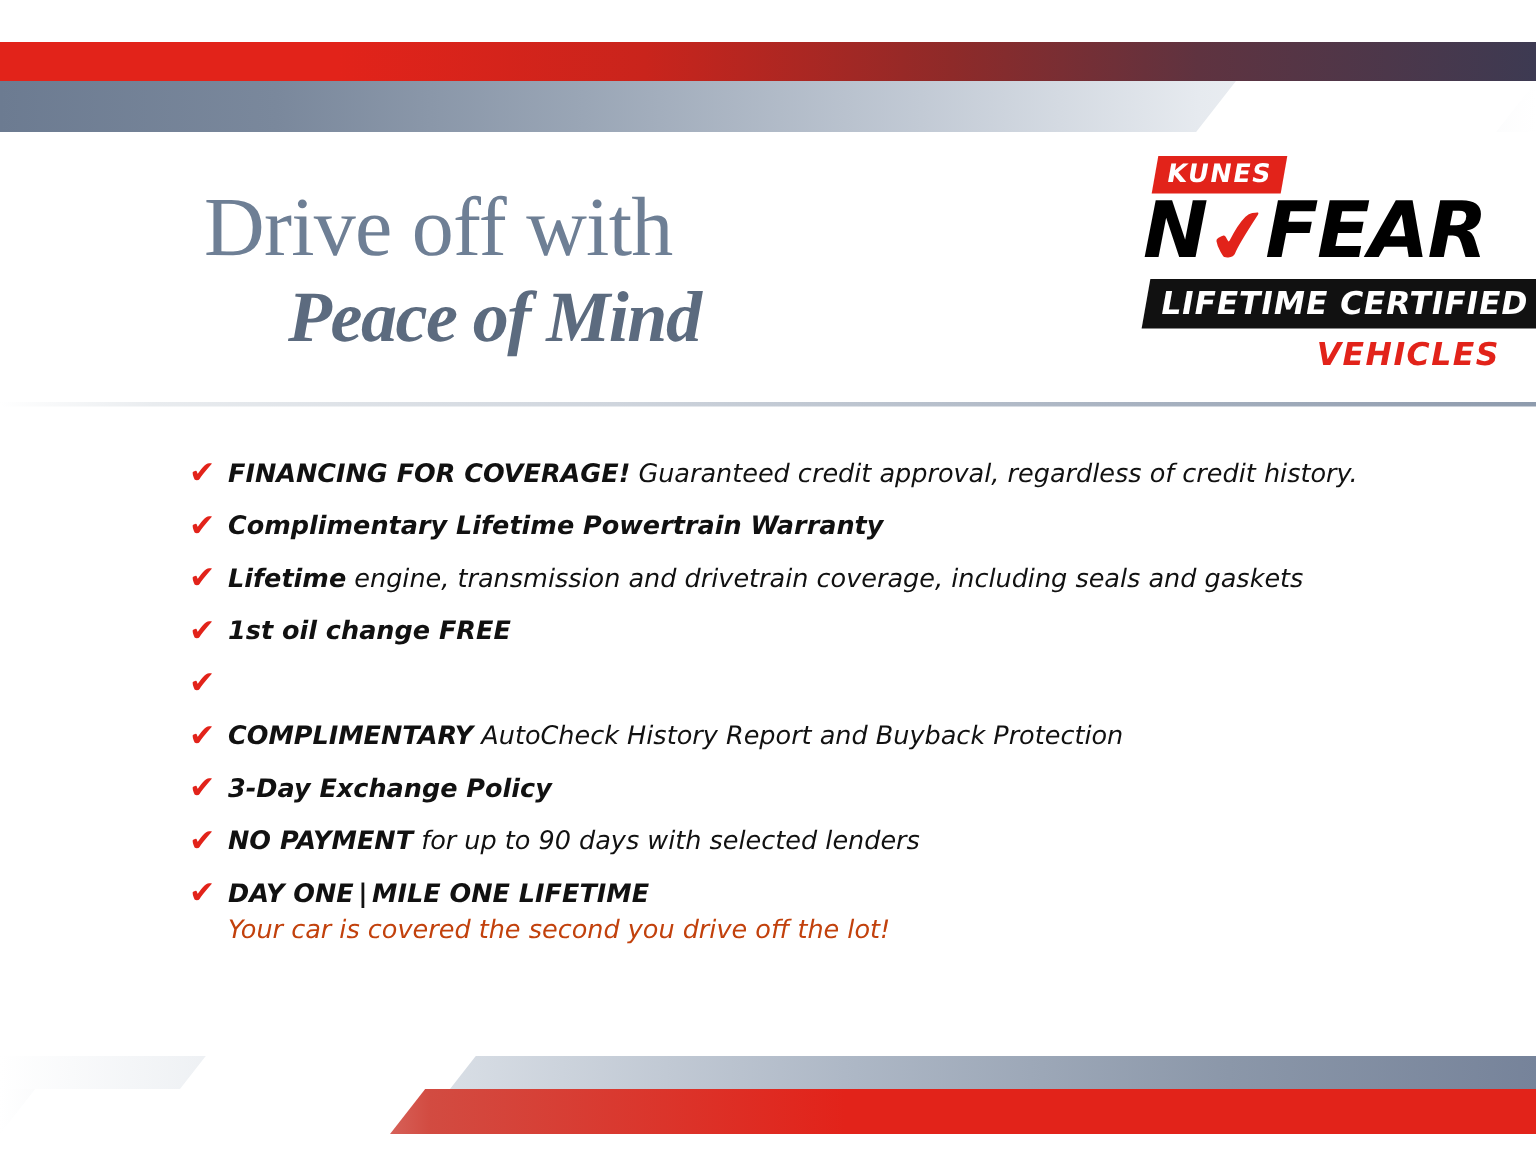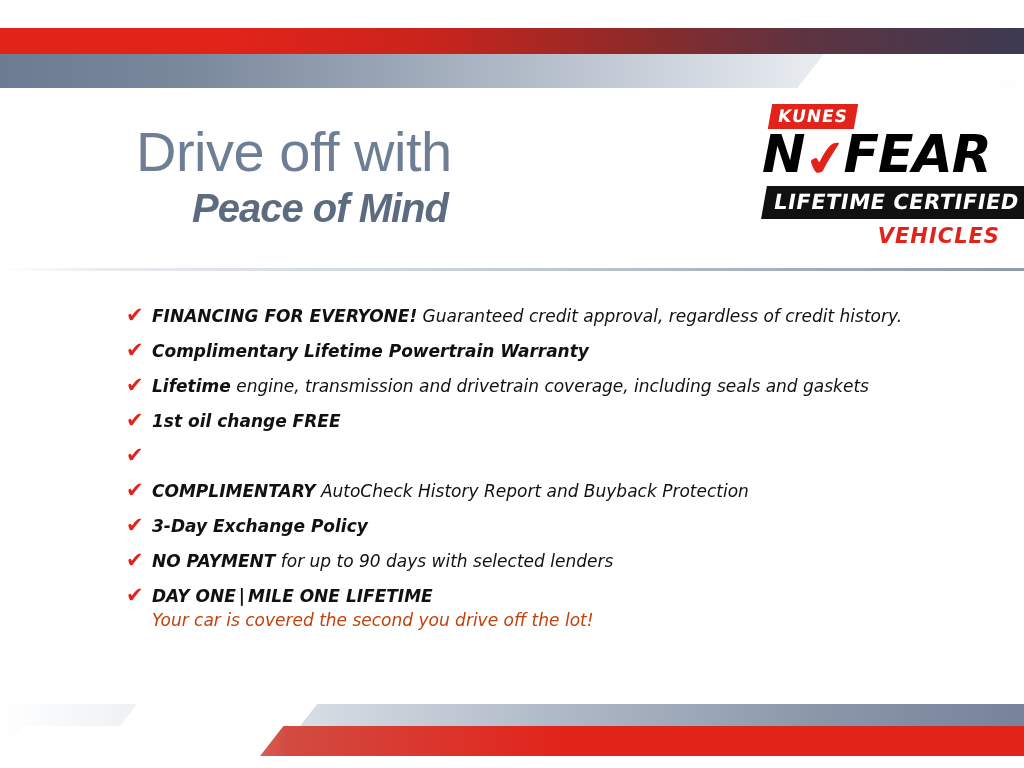--- a/index.html
+++ b/index.html
@@ -71,30 +71,30 @@
     transform: skewX(-38deg);
   }
 
   
   .headline {
     position: absolute;
     left: 136px;
     top: 124px;
   }
   .headline .line1 {
-    font-family: Liberation Sans, sans-serif;
+    font-family: Liberation Serif, serif;
     font-size: 56px;
     font-weight: 400;
     color: #6e7f95;
     letter-spacing: -0.5px;
     line-height: 1;
   }
   .headline .line2 {
-    font-family: Liberation Sans, sans-serif;
-    font-size: 40px;
+    font-family: Liberation Serif, serif;
+    font-size: 48px;
     font-weight: 700;
     font-style: italic;
     color: #5c6b7f;
     letter-spacing: -1px;
     line-height: 1.1;
     margin-top: 6px;
     margin-left: 56px;
   }
 
   .header-rule {
@@ -235,21 +235,21 @@
     <div class="kunes">KUNES</div>
     <div class="nofear"><span>N</span><span class="check-o">✔</span><span>FEAR</span></div>
     <div class="lifetime">LIFETIME CERTIFIED</div>
     <div class="vehicles">VEHICLES</div>
   </div>
 
   <div class="bullets">
 
     <div class="bullet-row">
       <div class="bullet-mark">✔</div>
-      <div class="bullet-text"><span class="b">FINANCING FOR EVERYONE!</span><span> Guaranteed credit approval, regardless of credit history.</span></div>
+      <div class="bullet-text"><span class="b">FINANCING FOR COVERAGE!</span><span> Guaranteed credit approval, regardless of credit history.</span></div>
     </div>
 
     <div class="bullet-row">
       <div class="bullet-mark">✔</div>
       <div class="bullet-text"><span class="b">Complimentary Lifetime Powertrain Warranty</span><span></span></div>
     </div>
 
     <div class="bullet-row">
       <div class="bullet-mark">✔</div>
       <div class="bullet-text"><span class="b">Lifetime</span><span> engine, transmission and drivetrain coverage, including seals and gaskets</span></div>

